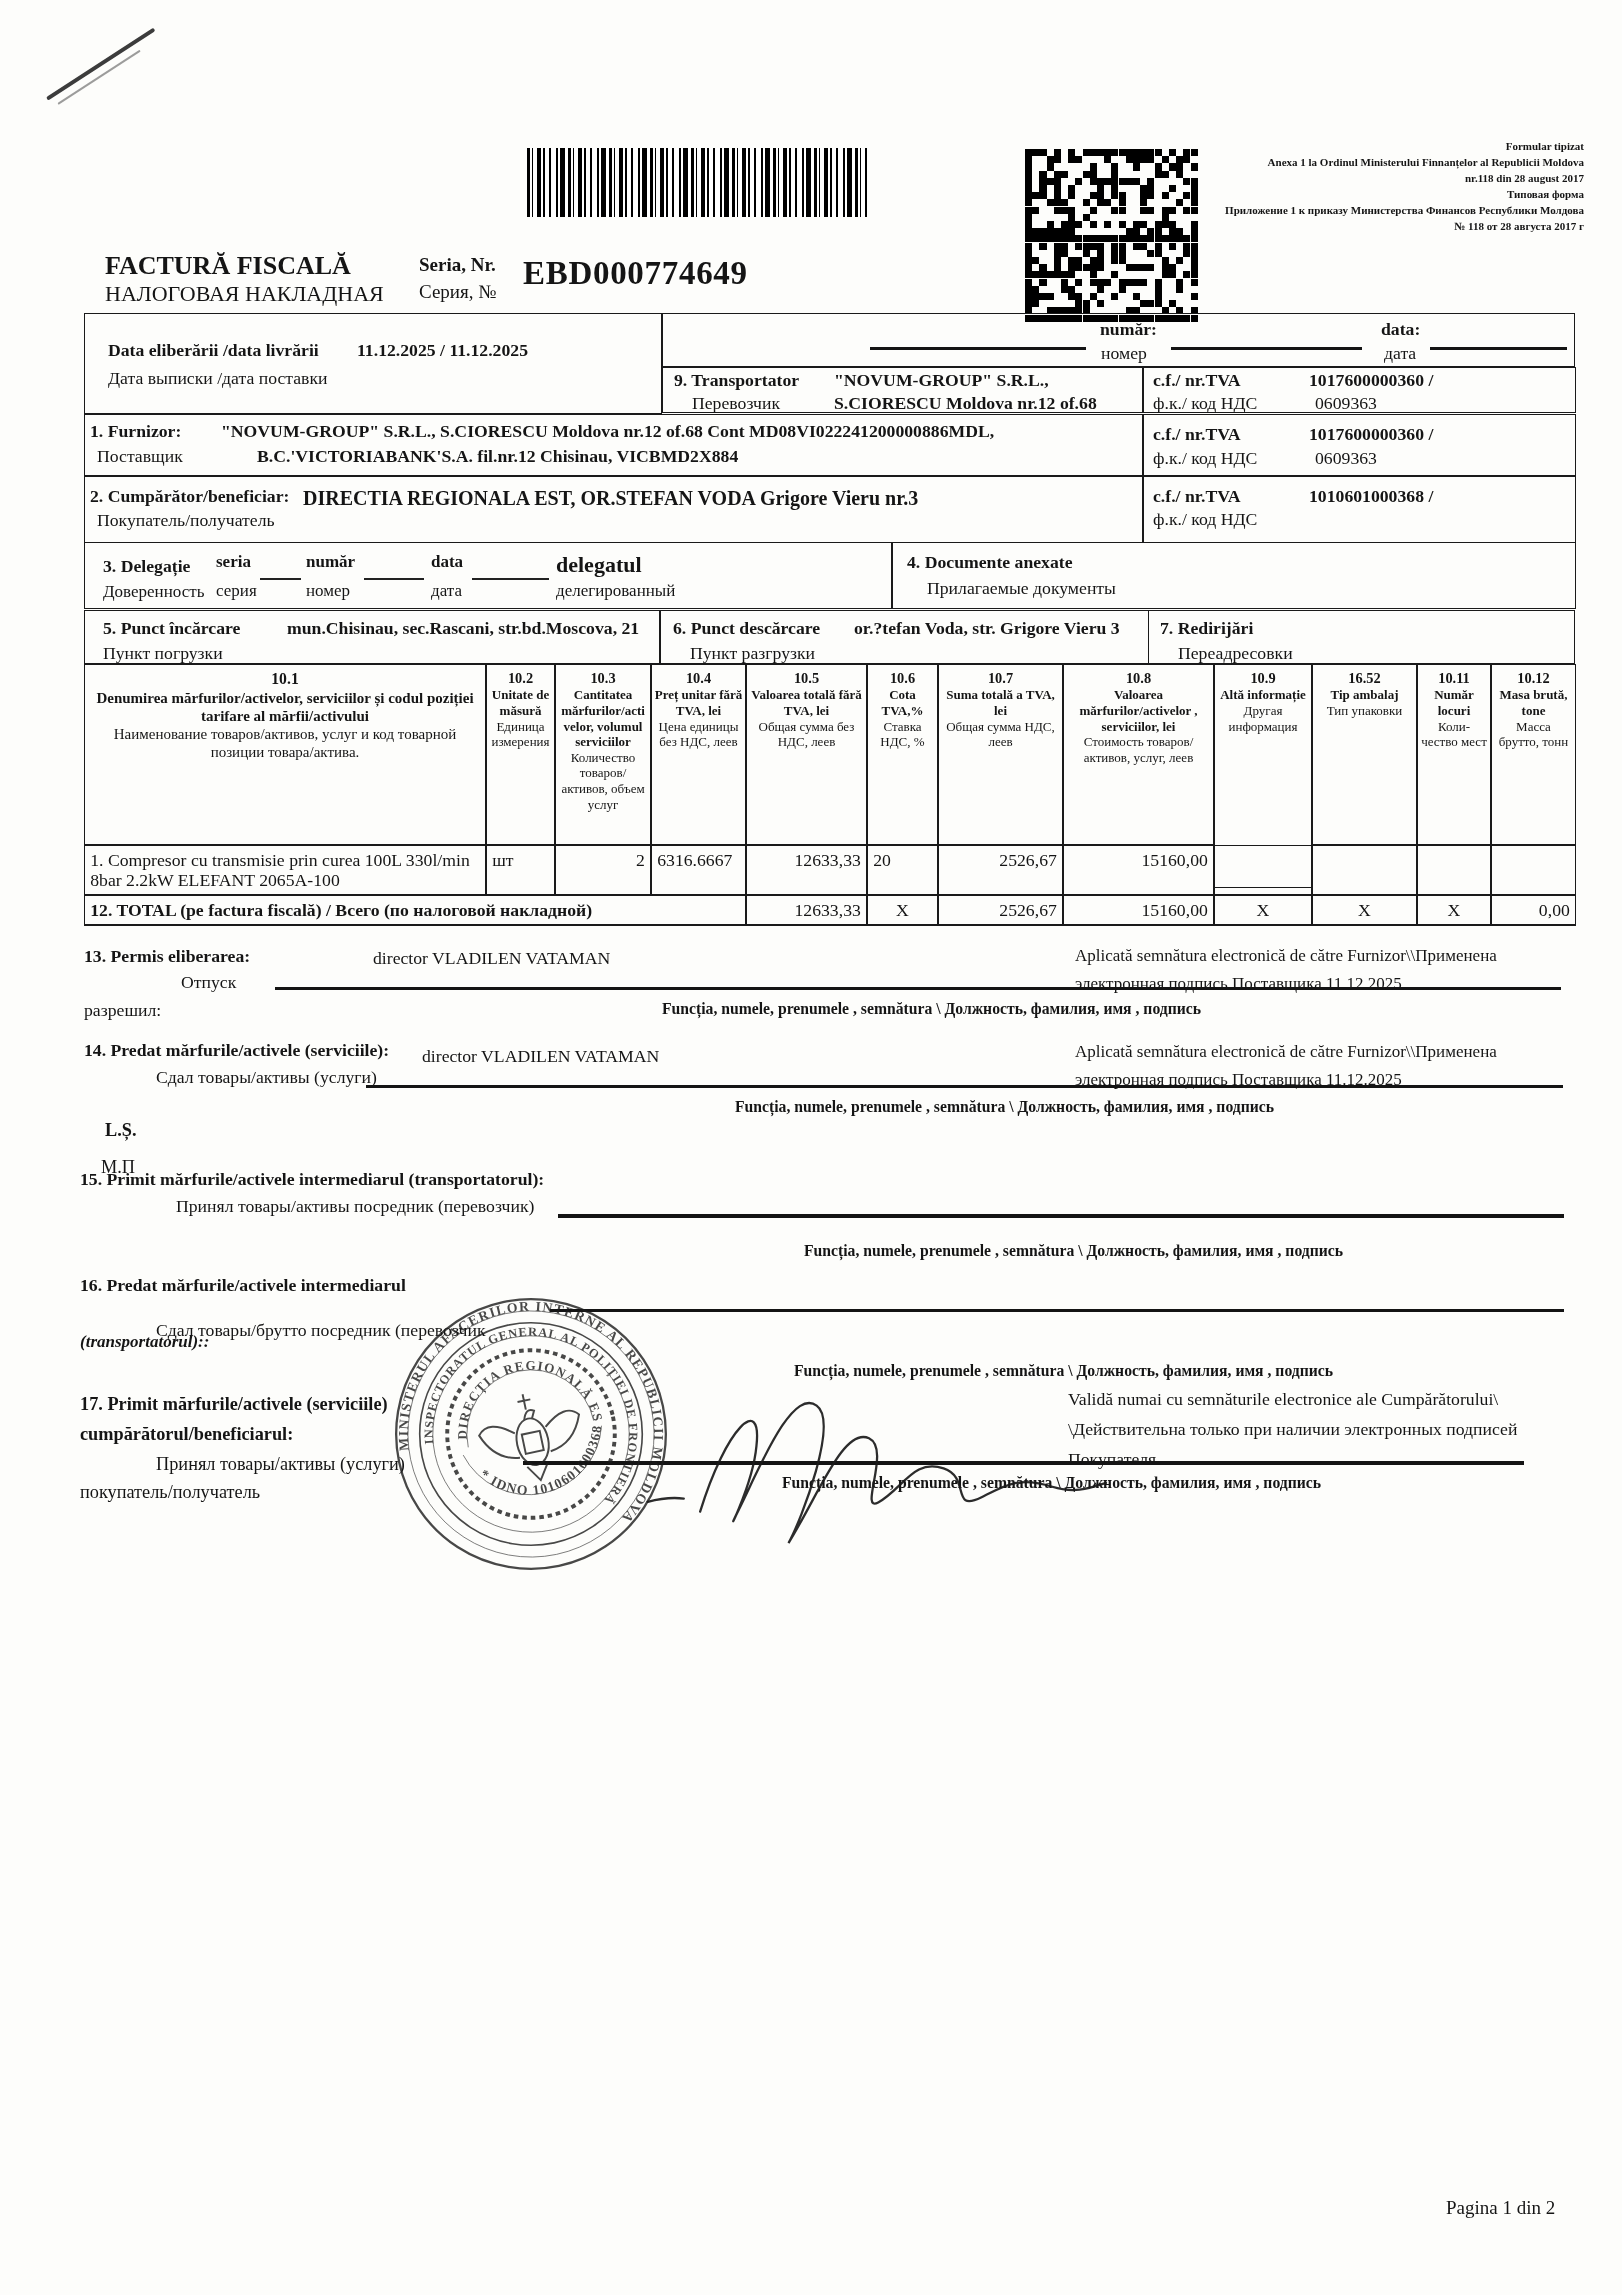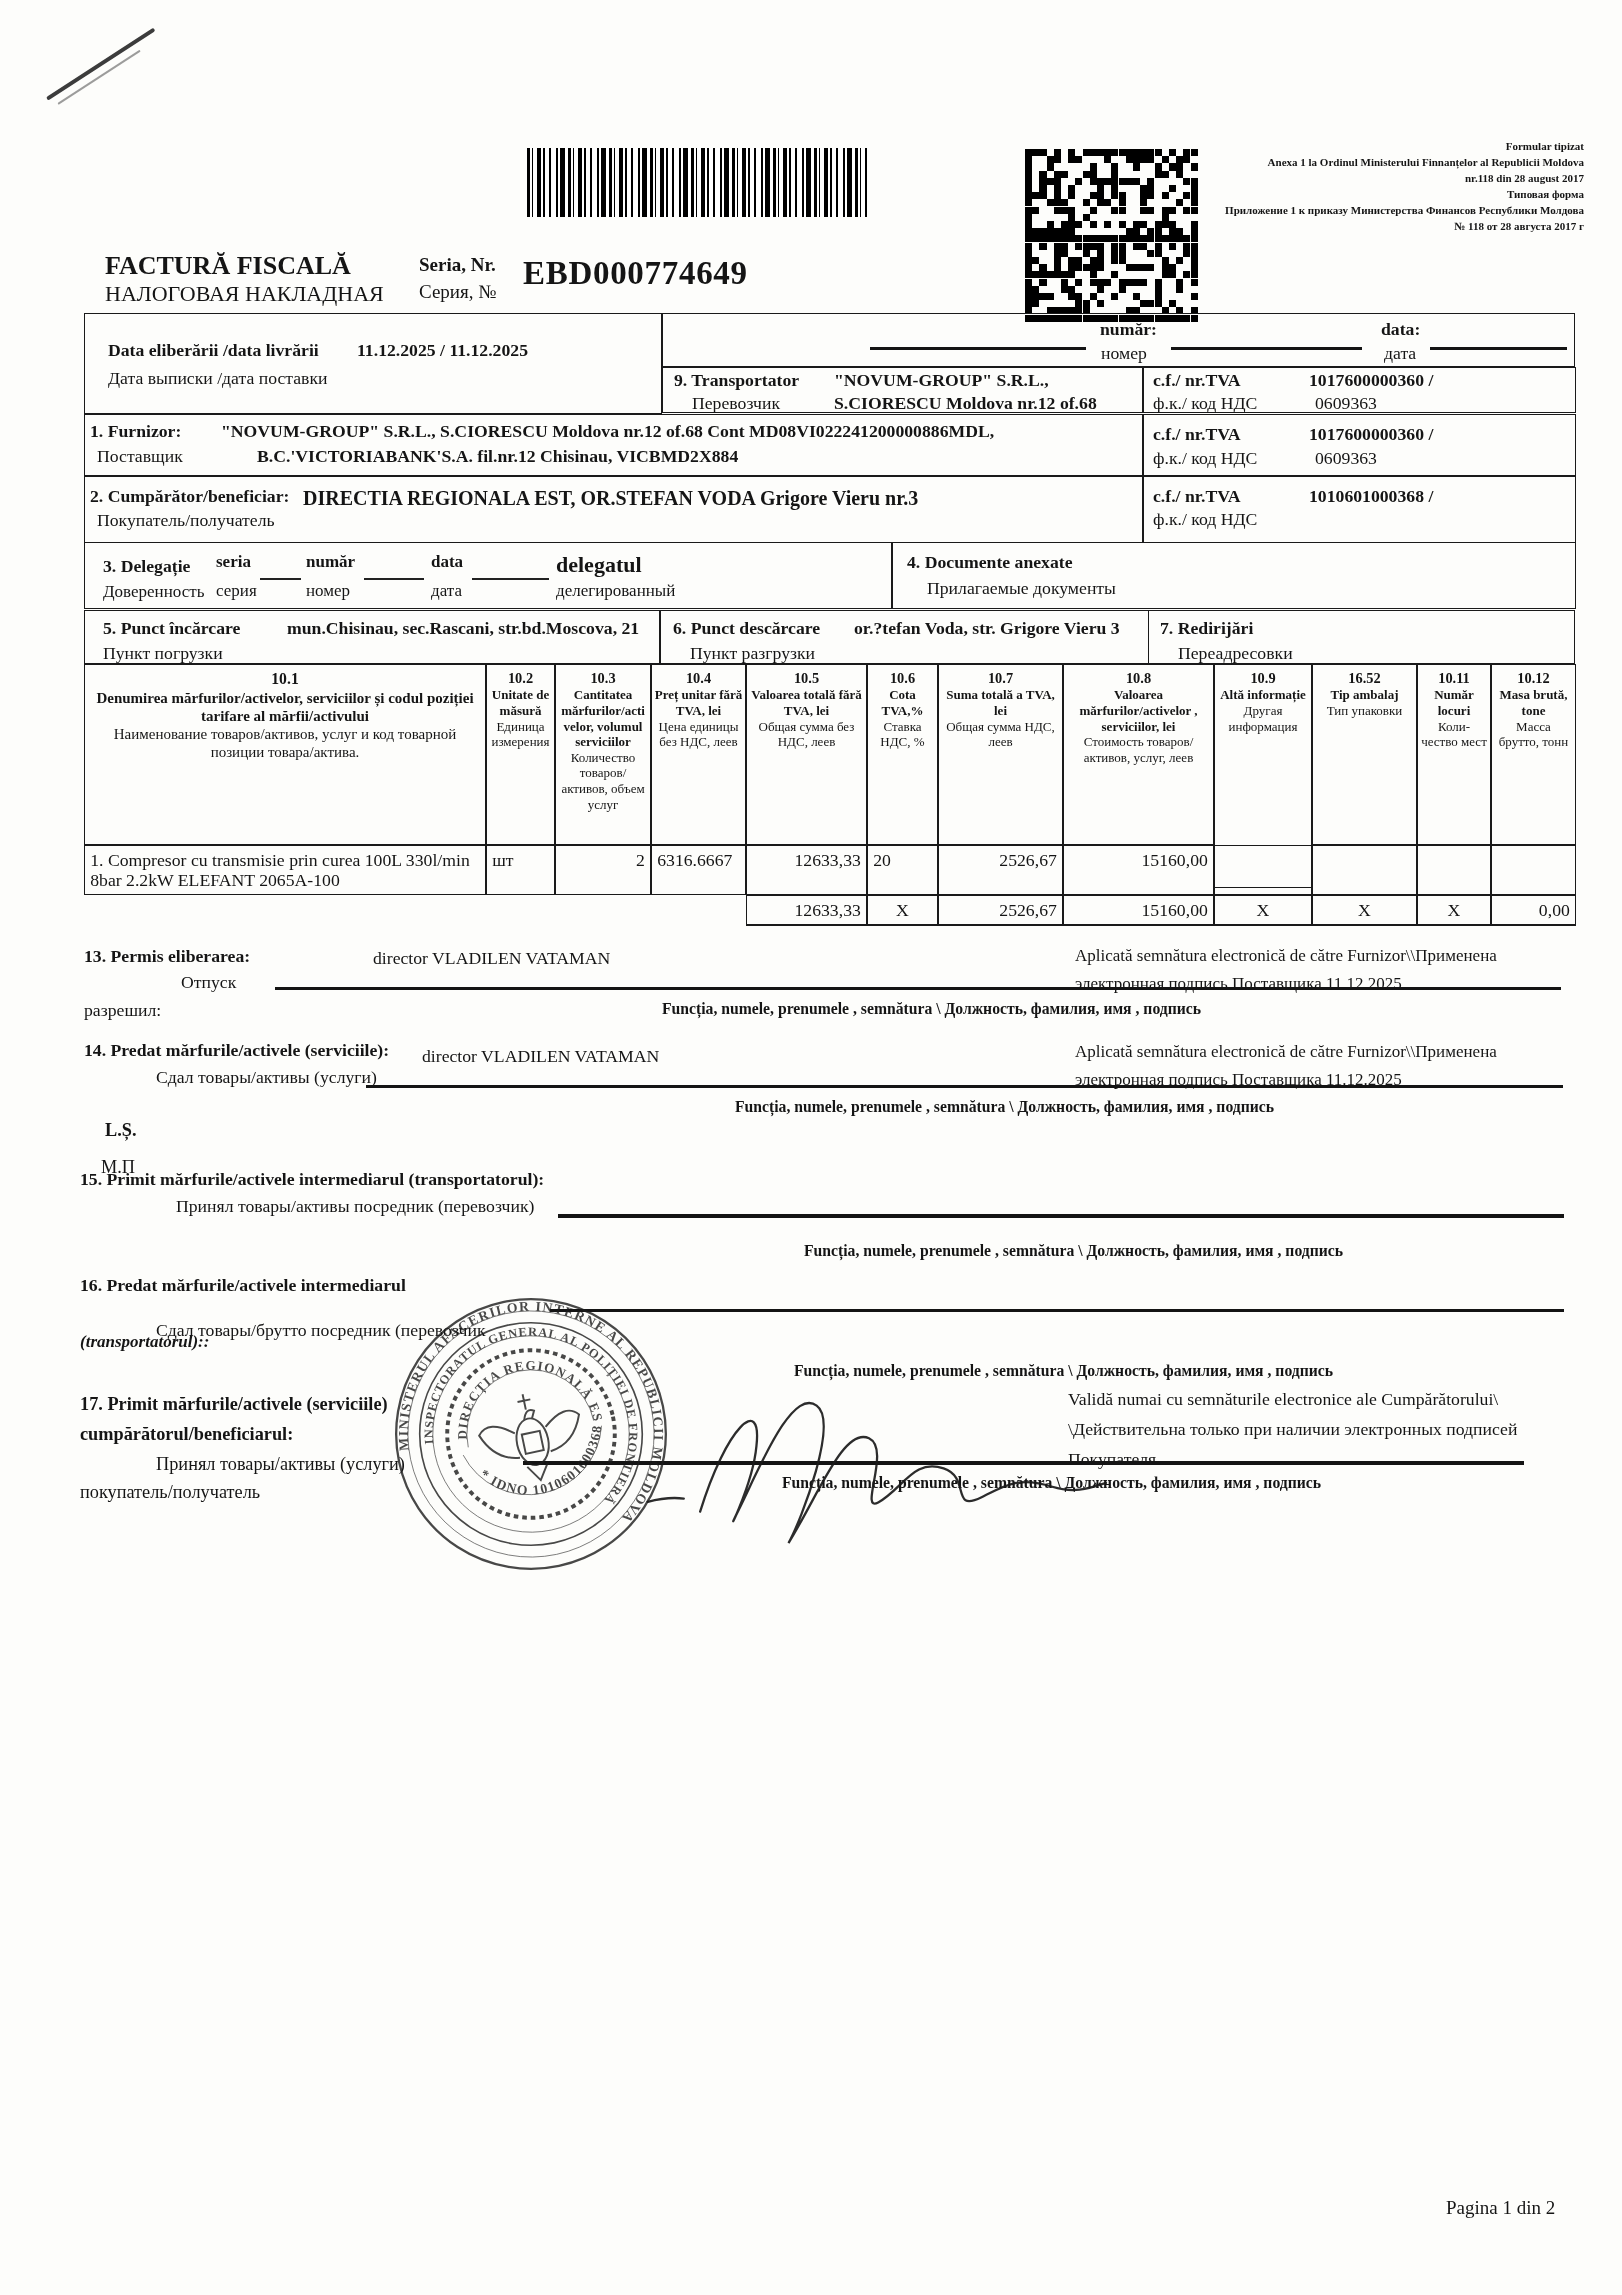--- a/index.html
+++ b/index.html
@@ -517,20 +517,21 @@
   <div class="cell dcell" style="left:651px;top:845px;width:95px;height:50px;">6316.6667</div>
   <div class="cell dcell ar" style="left:746px;top:845px;width:121px;height:50px;">12633,33</div>
   <div class="cell dcell" style="left:867px;top:845px;width:71px;height:50px;">20</div>
   <div class="cell dcell ar" style="left:938px;top:845px;width:125px;height:50px;">2526,67</div>
   <div class="cell dcell ar" style="left:1063px;top:845px;width:151px;height:50px;">15160,00</div>
   <div class="cell dcell" style="left:1214px;top:845px;width:98px;height:50px;"></div>
   <div class="cell dcell" style="left:1312px;top:845px;width:105px;height:50px;"></div>
   <div class="cell dcell" style="left:1417px;top:845px;width:74px;height:50px;"></div>
   <div class="cell dcell" style="left:1491px;top:845px;width:85px;height:50px;"></div>
 
+  <div class="cell dcell b" style="left:84px;top:895px;width:662px;height:31px;border-bottom-width:2.6px;">12. TOTAL (pe factura fiscală) / Всего (по налоговой накладной)</div>
   <div class="cell dcell ar b" style="left:746px;top:895px;width:121px;height:31px;border-bottom-width:2.6px;font-weight:normal;">12633,33</div>
   <div class="cell dcell ac" style="left:867px;top:895px;width:71px;height:31px;border-bottom-width:2.6px;">X</div>
   <div class="cell dcell ar" style="left:938px;top:895px;width:125px;height:31px;border-bottom-width:2.6px;">2526,67</div>
   <div class="cell dcell ar" style="left:1063px;top:895px;width:151px;height:31px;border-bottom-width:2.6px;">15160,00</div>
   <div class="cell dcell ac" style="left:1214px;top:895px;width:98px;height:31px;border-bottom-width:2.6px;">X</div>
   <div class="cell dcell ac" style="left:1312px;top:895px;width:105px;height:31px;border-bottom-width:2.6px;">X</div>
   <div class="cell dcell ac" style="left:1417px;top:895px;width:74px;height:31px;border-bottom-width:2.6px;">X</div>
   <div class="cell dcell ar" style="left:1491px;top:895px;width:85px;height:31px;border-bottom-width:2.6px;">0,00</div>
 
   <div class="t b" style="left:84px;top:946px;font-size:17.7px;">13. Permis eliberarea:</div>

